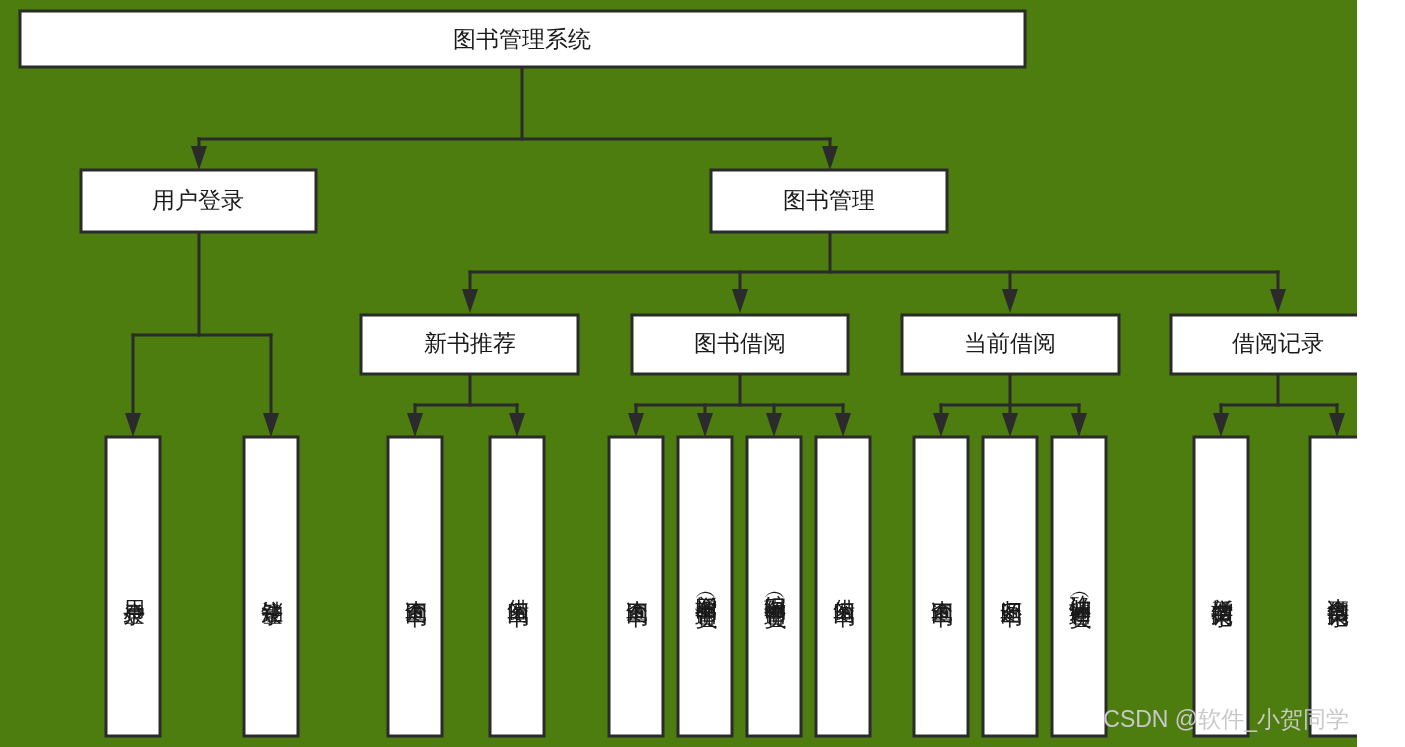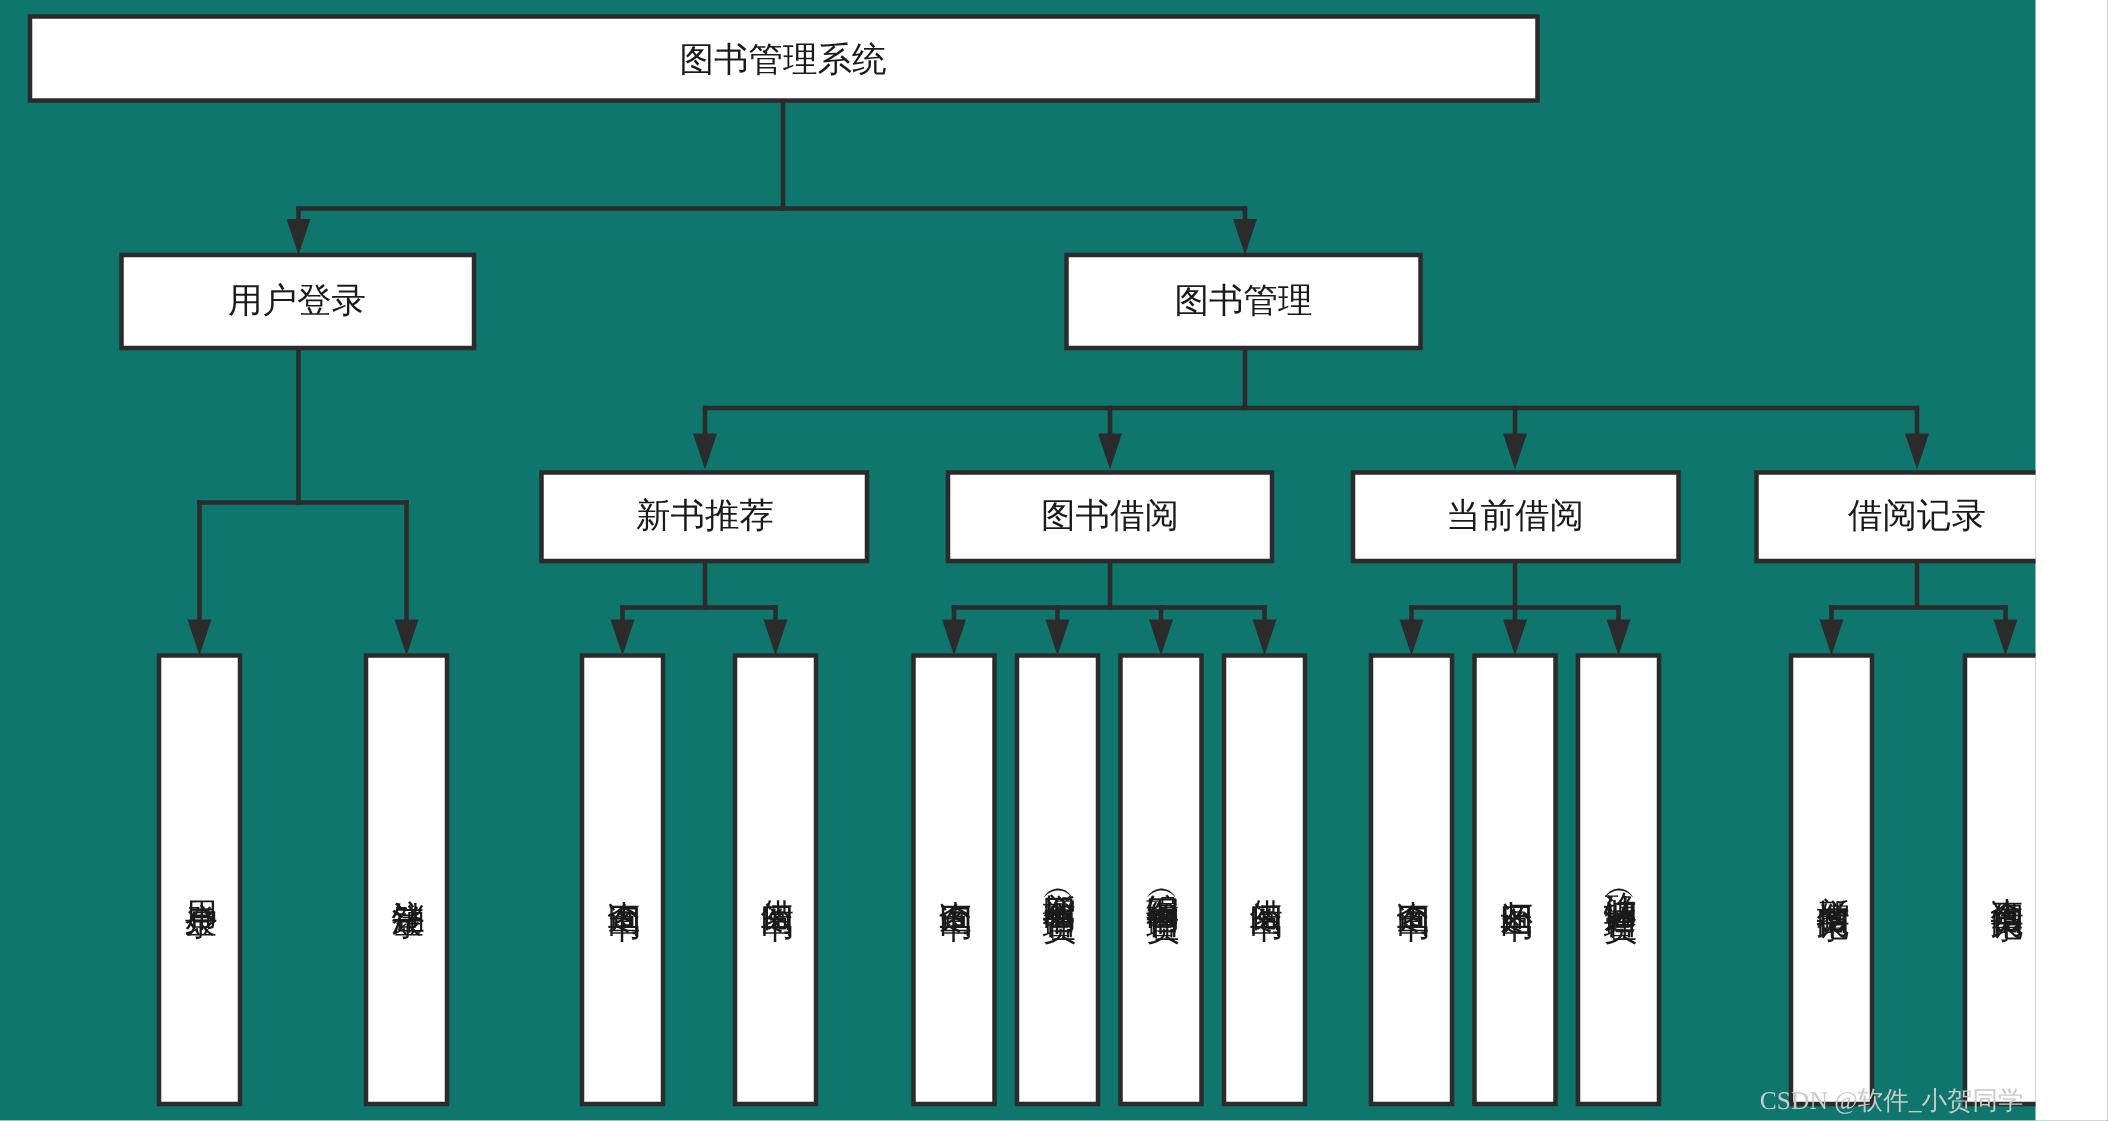--- a/index.html
+++ b/index.html
@@ -7,21 +7,21 @@
     padding: 0;
     background: #ffffff;
   }
   body {
     font-family: "Liberation Sans", "DejaVu Sans", sans-serif;
   }
   #diagram-root {
     position: relative;
     width: 1357px;
     height: 747px;
-    background: #0f766e;
+    background: #4d7c0f;
     overflow: hidden;
   }
   svg#flow {
     position: absolute;
     left: 0;
     top: 0;
     width: 1405px;
     height: 747px;
     display: block;
   }
@@ -51,23 +51,23 @@
     fill: none;
     stroke-linecap: square;
   }
   .arrow-head {
     fill: #2b2b2b;
     stroke: none;
   }
   .watermark {
     position: absolute;
     right: 8px;
-    bottom: 2px;
-    font-family: Liberation Serif, serif;
-    font-size: 17px;
+    bottom: 12px;
+    font-family: Liberation Sans, sans-serif;
+    font-size: 23px;
     color: #c9c9c9;
     white-space: nowrap;
     user-select: none;
   }
 </style>
 </head>
 <body>
 
 <div id="diagram-root">
 

